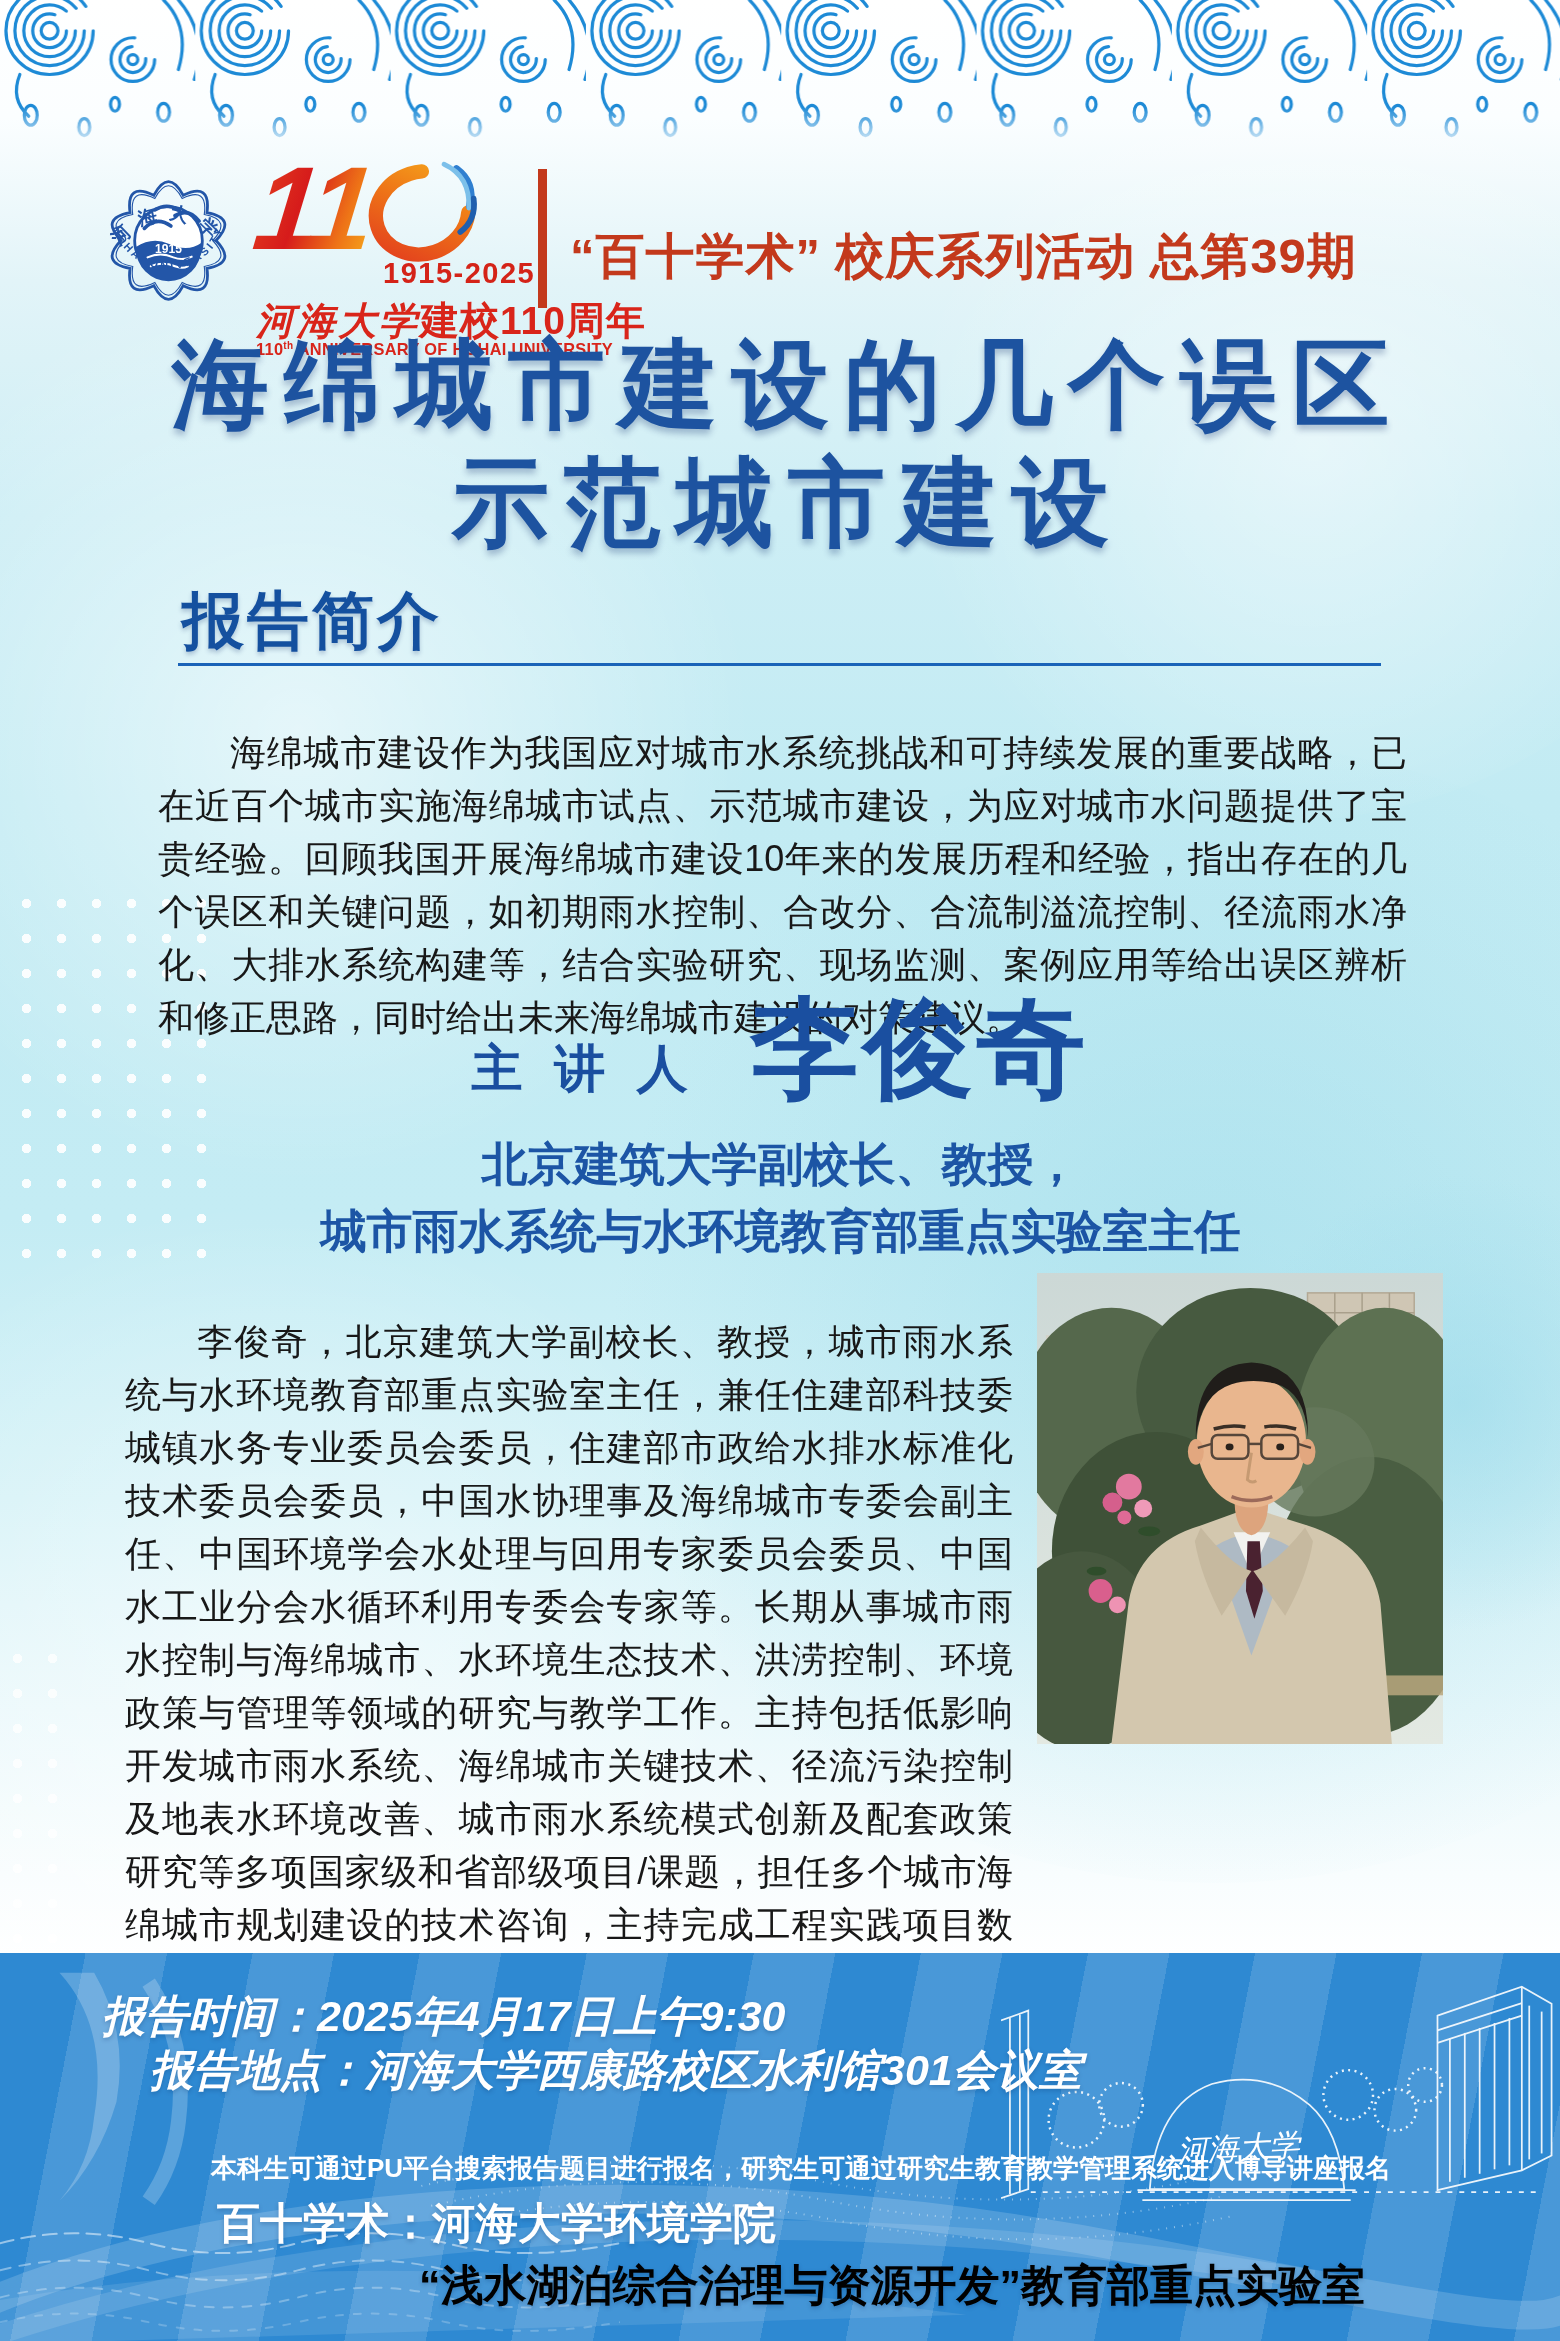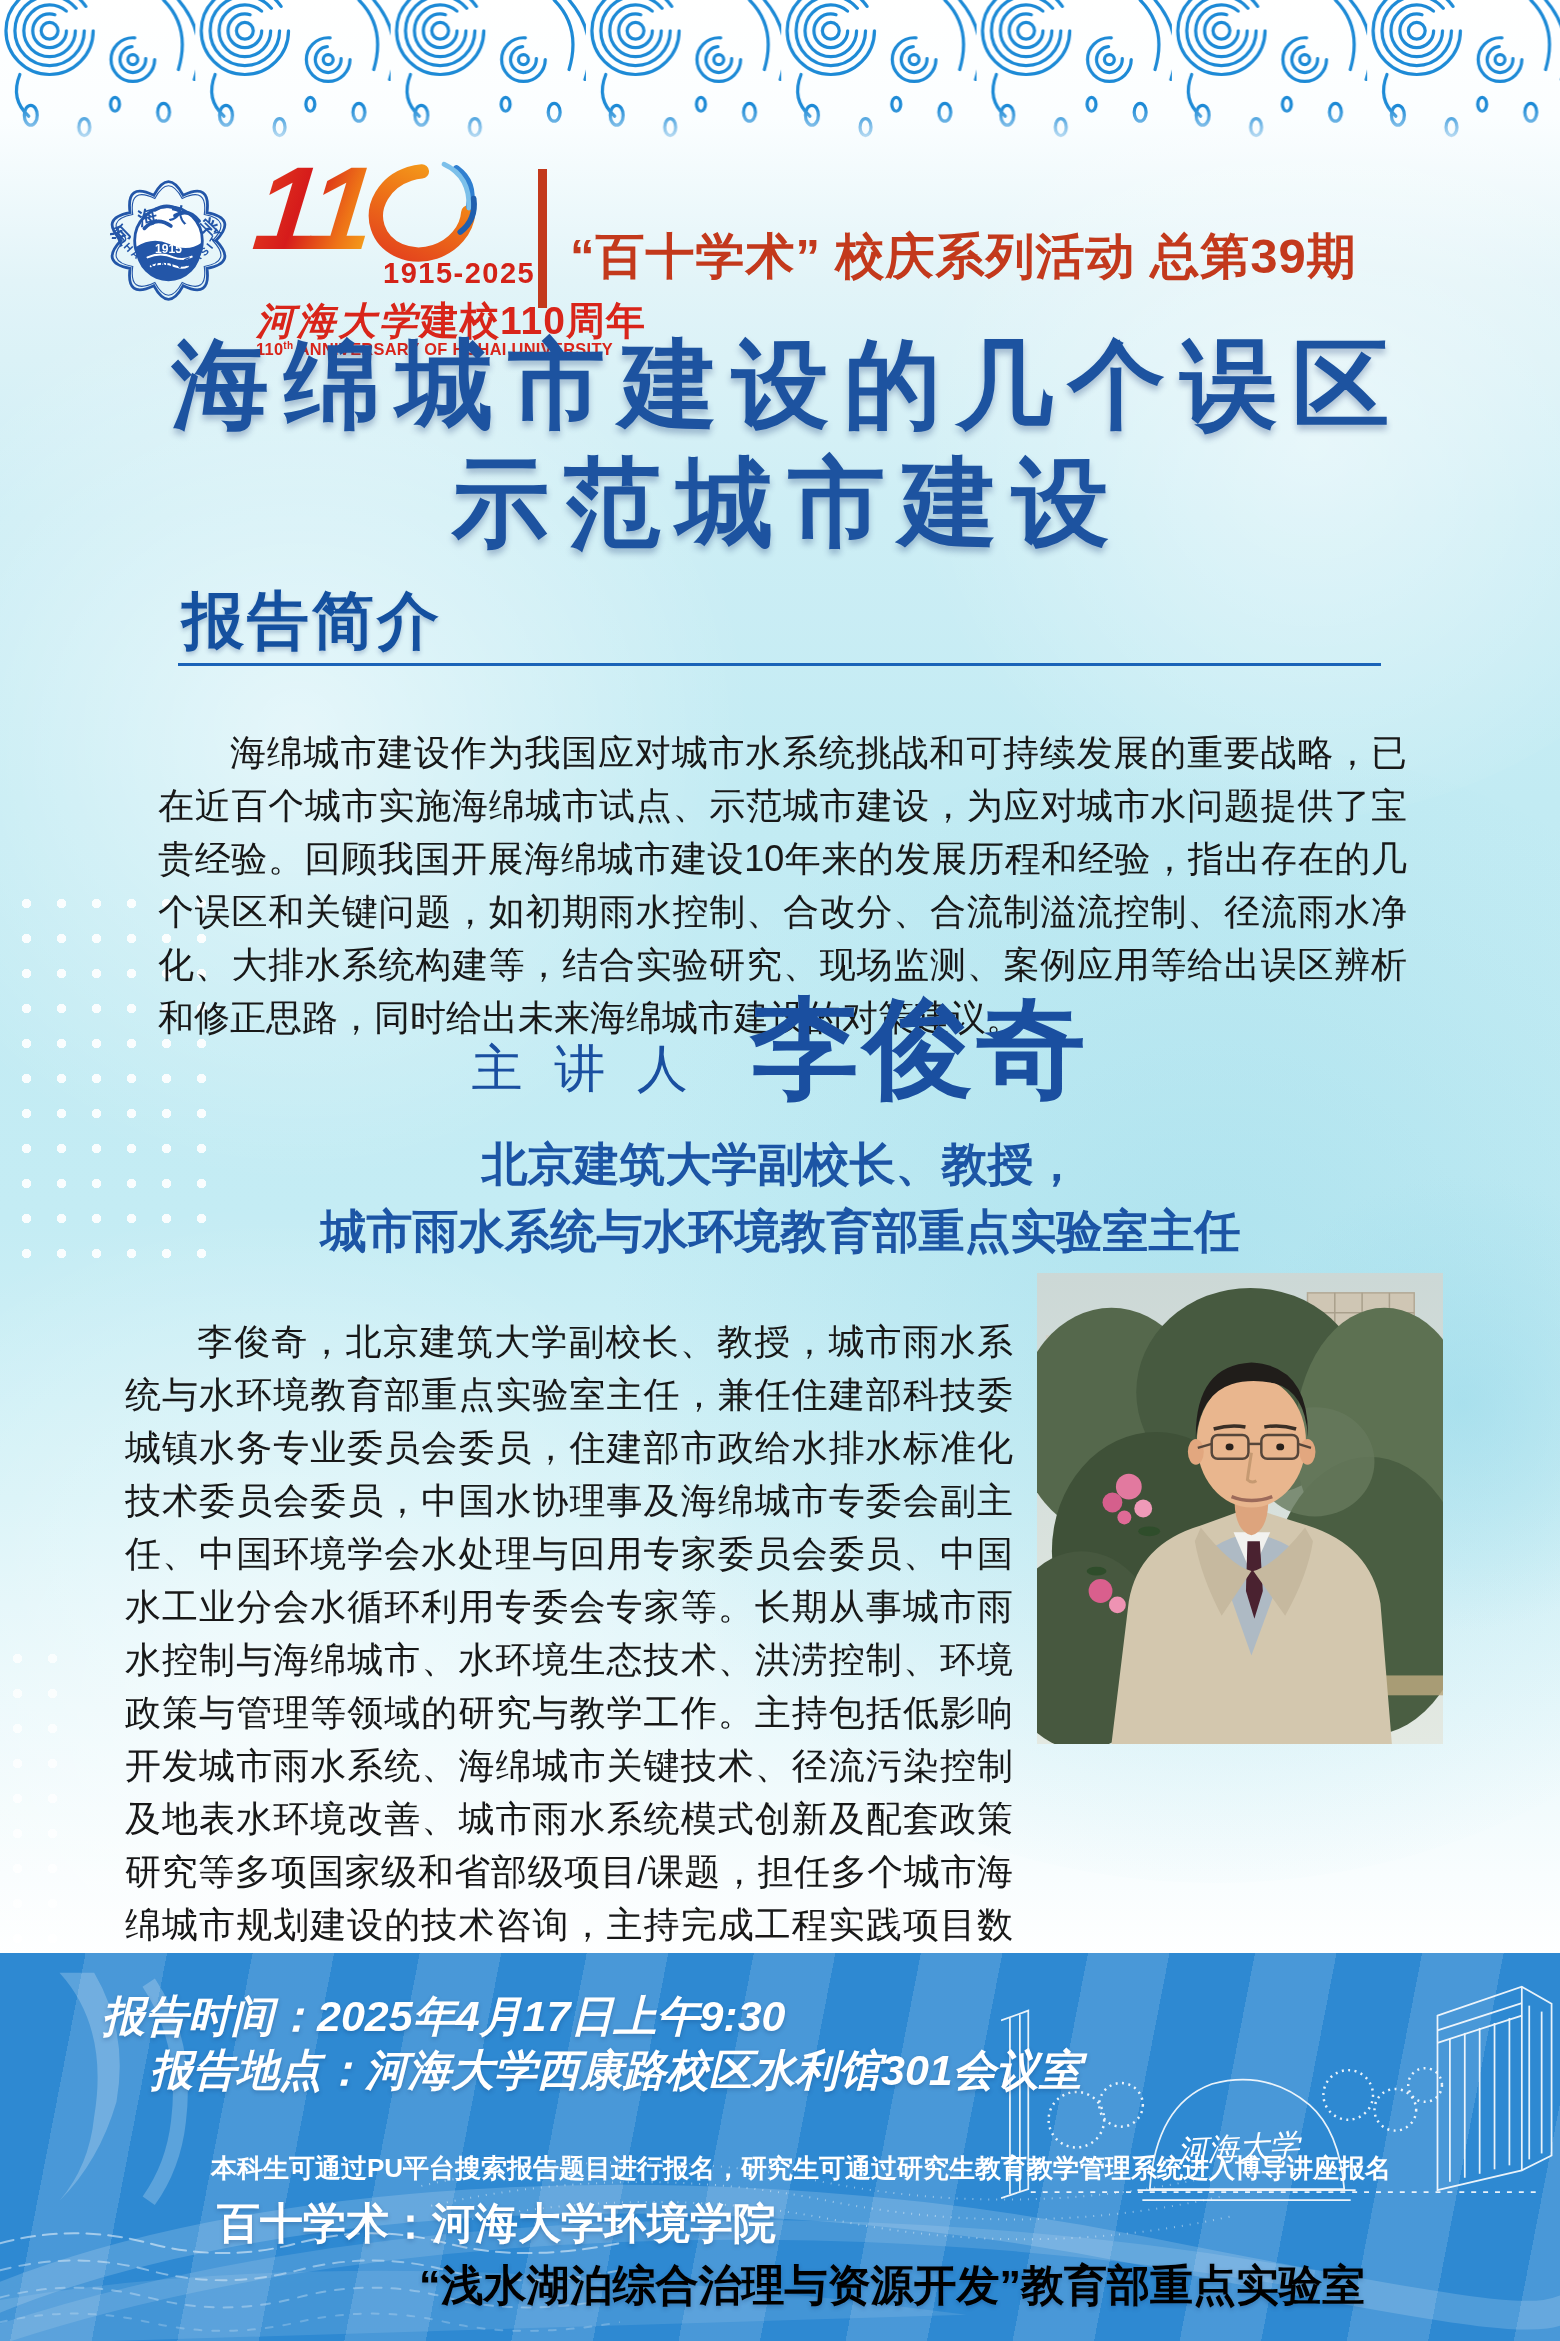--- a/index.html
+++ b/index.html
@@ -44,21 +44,21 @@
   
   .title-line{position:absolute;left:0;width:100%;text-align:center;color:#1d53a0;font-weight:900;font-size:97px;line-height:1;letter-spacing:.155em;text-indent:.155em;text-shadow:0 4.5px 6px rgba(25,55,115,.30);}
   .title-line.t1{top:336px;}
   .title-line.t2{top:454px;}
   
   .intro-h{position:absolute;left:182px;top:579px;font-size:62px;font-weight:900;color:#14509f;letter-spacing:3px;text-shadow:0 3px 4px rgba(25,55,115,.25);}
   .intro-rule{position:absolute;left:178px;top:663px;width:1203px;height:3px;background:#1a63b8;}
   .intro-p{position:absolute;left:158px;top:690px;width:1249px;font-size:36px;line-height:53px;color:#181818;text-align:justify;text-indent:2em;}
   
   .spk-row{position:absolute;left:0;top:995px;width:100%;display:flex;justify-content:center;align-items:baseline;gap:31px;}
-  .spk-label{font-size:51px;font-weight:400;color:#1a4fa0;letter-spacing:.62em;white-space:nowrap;text-align:center;}
+  .spk-label{font-size:51px;font-weight:700;color:#1a4fa0;letter-spacing:.62em;white-space:nowrap;text-align:center;}
   .spk-name{font-family:Liberation Serif, serif;font-size:109px;font-weight:900;color:#1a4fa0;line-height:1;letter-spacing:4px;}
   .spk-t{position:absolute;left:0;width:100%;text-align:center;font-weight:800;color:#1c55a5;font-size:46px;}
   .spk-t.t1{top:1134px;}
   .spk-t.t2{top:1201px;}
   .bio-p{position:absolute;left:125px;top:1279px;width:888px;font-size:36px;line-height:53px;color:#181818;text-align:justify;text-indent:2em;}
   .photo{position:absolute;left:1037px;top:1273px;width:406px;height:471px;}
   
   .band{position:absolute;left:0;top:1953px;width:1561px;height:389px;background:#2e89d2;overflow:hidden;}
   .band .stripes{position:absolute;inset:0;background:repeating-linear-gradient(101deg,rgba(255,255,255,0) 0 84px,rgba(255,255,255,.13) 84px 164px);}
   .band .swoosh{position:absolute;left:0;top:0;width:1561px;height:389px;}

